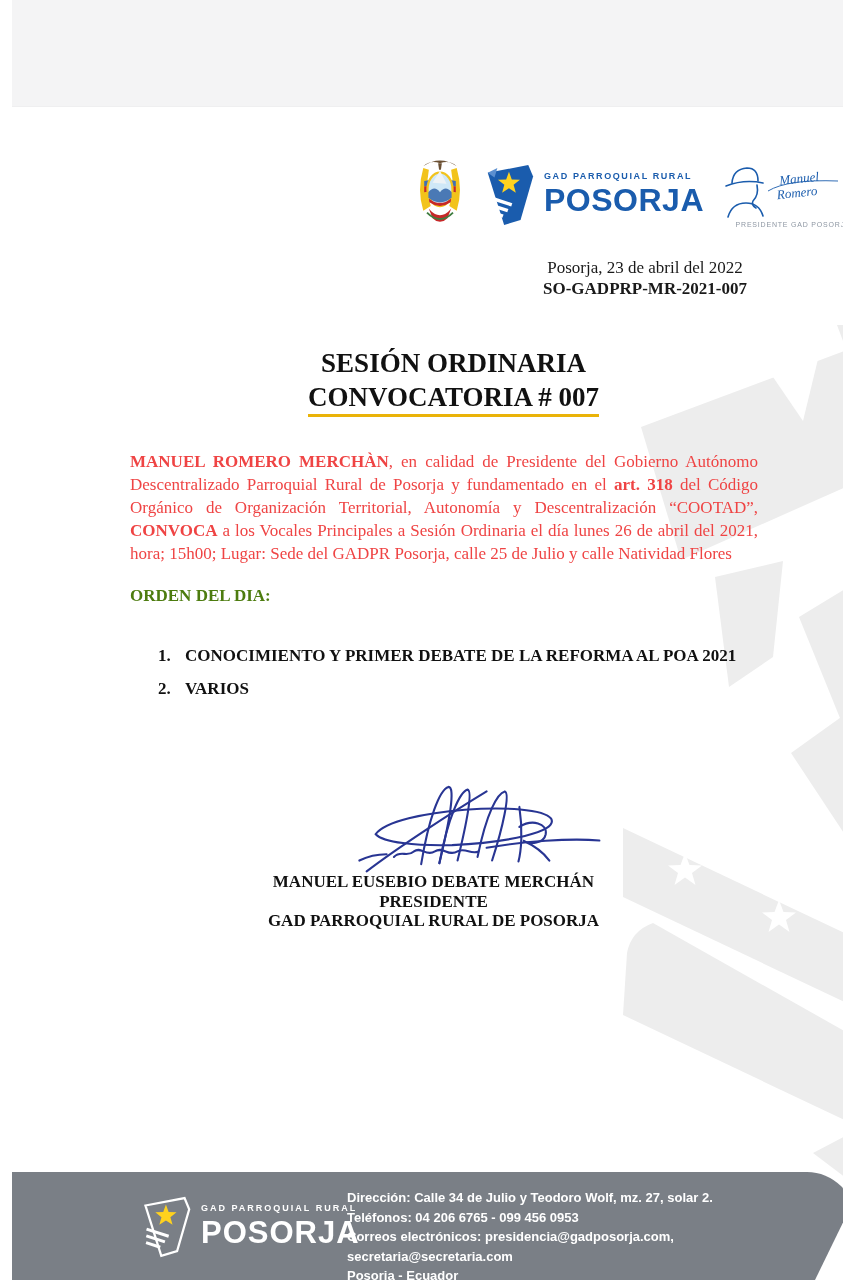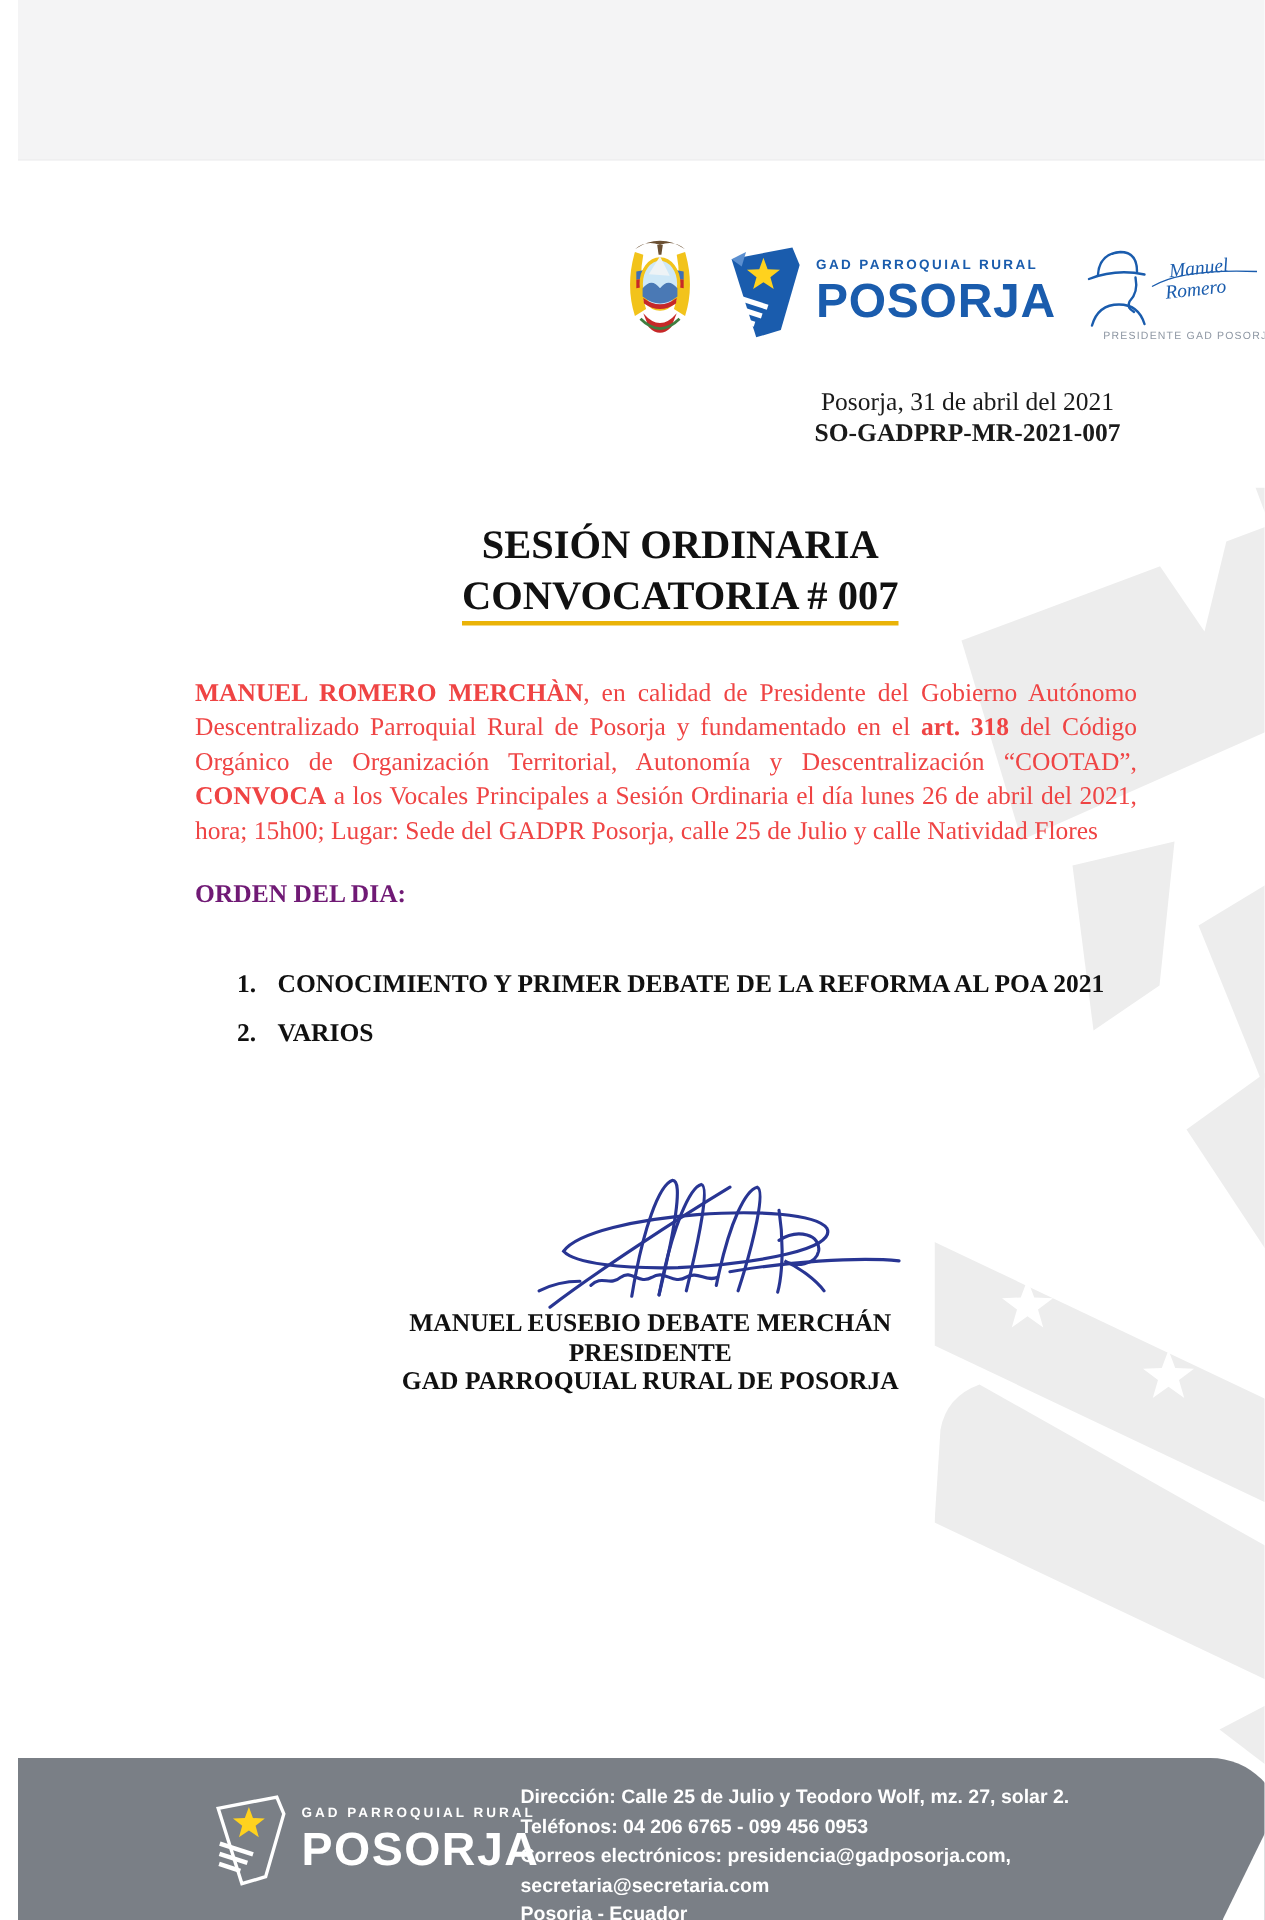--- a/index.html
+++ b/index.html
@@ -56,21 +56,21 @@
     display:inline-block; border-bottom:3px solid #eab308; padding-bottom:1px;
     margin-top:2px;
   }
   
   .body-paragraph {
     position:absolute; top:450px; left:118px; width:628px;
     font-size:17px; line-height:23px; text-align:justify; z-index:1; color:#ef4444;
   }
   .agenda-heading {
     position:absolute; top:586px; left:118px; font-weight:bold;
-    font-size:17px; z-index:1; color:#701a75;
+    font-size:17px; z-index:1; color:#4d7c0f;
   }
   .agenda-list { position:absolute; top:646px; left:146px; z-index:1; }
   .agenda-item {
     display:flex; font-weight:bold; font-size:17px; line-height:20px;
     margin-bottom:13px; color:#111;
   }
   .agenda-number { width:27px; flex:none; }
   
   .signature-wrap { position:absolute; top:776px; left:316px; z-index:1; }
   .signatory-block {
@@ -177,21 +177,21 @@
           <text x="62" y="24">Manuel</text>
           <text x="58" y="38">Romero</text>
         </g>
         <path d="M50,30 Q70,18 120,20" fill="none" stroke="#1a5cad" stroke-width="0.9"></path>
       </svg>
       <span class="logo-president-caption">PRESIDENTE GAD POSORJA</span>
     </div>
   </div>
 
   <div class="date-block">
-    <div>Posorja, 31 de abril del 2021</div>
+    <div>Posorja, 23 de abril del 2022</div>
     <div class="ref">SO-GADPRP-MR-2021-007</div>
   </div>
 
   <div class="title-block">
     <div>SESIÓN ORDINARIA</div>
     <div><span class="title-underlined">CONVOCATORIA # 007</span></div>
   </div>
 
   <p class="body-paragraph"><b>MANUEL ROMERO MERCHÀN</b><span>, en calidad de Presidente del Gobierno Autónomo Descentralizado Parroquial Rural de Posorja y fundamentado en el </span><b>art. 318</b><span> del Código Orgánico de Organización Territorial, Autonomía y Descentralización “COOTAD”, </span><b>CONVOCA</b><span> a los Vocales Principales a Sesión Ordinaria el día lunes 26 de abril del 2021, hora; 15h00; Lugar: Sede del GADPR Posorja, calle 25 de Julio y calle Natividad Flores</span></p>
 
@@ -244,21 +244,21 @@
           <rect x="10" y="52" width="16" height="3.2"></rect>
         </g>
       </svg>
       <div class="footer-logo-text">
         <span class="footer-tagline">GAD PARROQUIAL RURAL</span>
         <span class="footer-name">POSORJA</span>
       </div>
     </div>
 
     <div class="footer-text">
-      <div>Dirección: Calle 25 de Julio y Teodoro Wolf, mz. 27, solar 2.</div>
+      <div>Dirección: Calle 34 de Julio y Teodoro Wolf, mz. 27, solar 2.</div>
       <div>Teléfonos: 04 206 6765 - 099 456 0953</div>
       <div>Correos electrónicos: presidencia@gadposorja.com,</div>
       <div>secretaria@secretaria.com</div>
       <div>Posorja - Ecuador</div>
     </div>
   </div>
 
 </div>
 
 </body></html>

